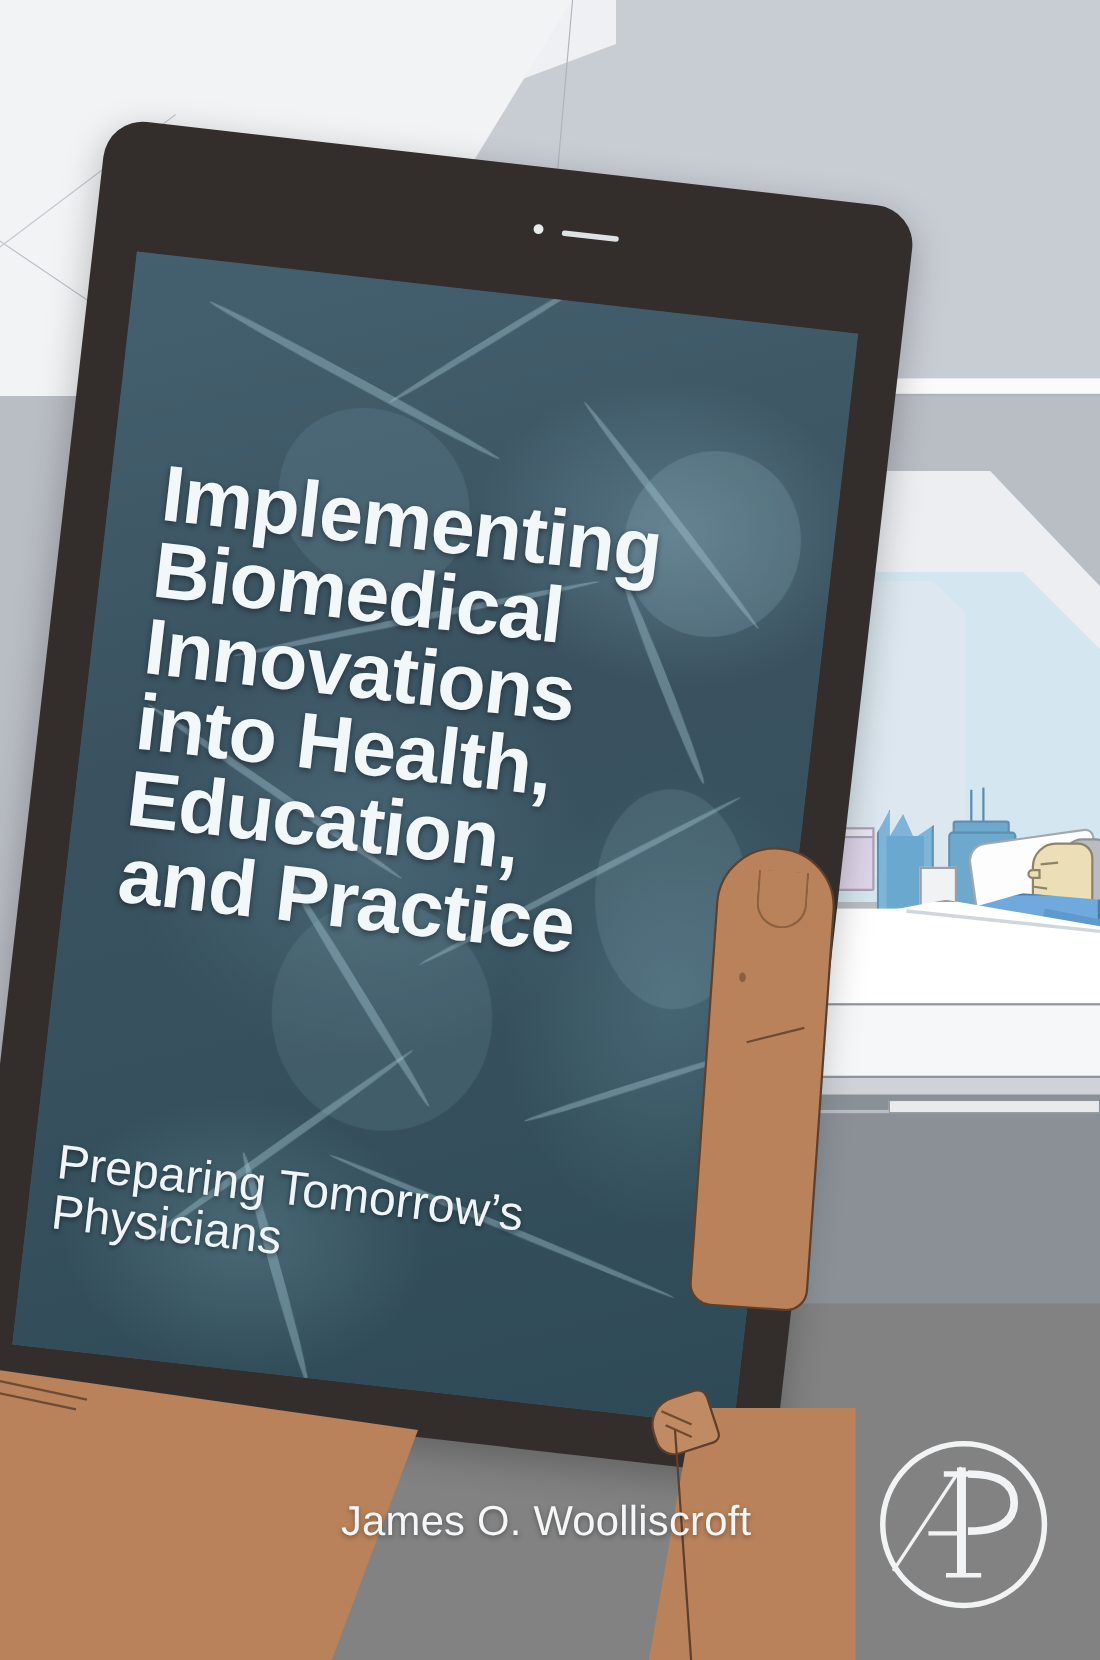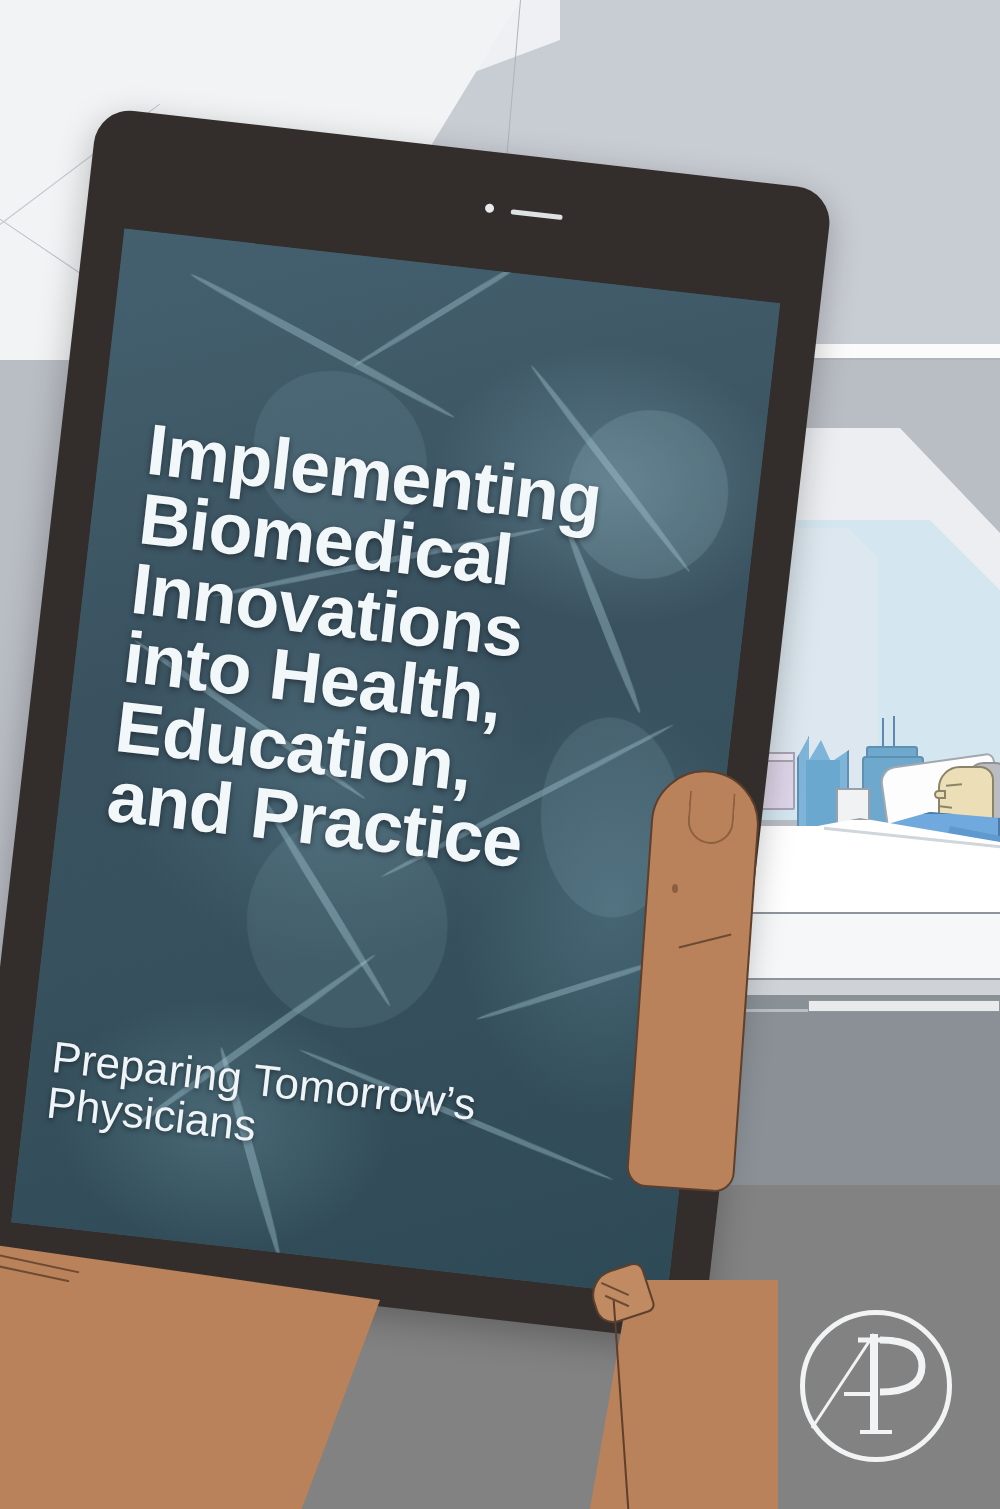--- a/index.html
+++ b/index.html
@@ -435,20 +435,21 @@
   <div class="thumb-dot"></div>
   <div class="palm"></div>
   <div class="palm-line1"></div>
   <div class="palm-line2"></div>
   <div class="finger-right"></div>
   <div class="knuckle"></div>
   <div class="knuckle-crease"></div>
   <div class="knuckle-crease2"></div>
   <div class="finger-gap"></div>
 
+  <div class="author">James O. Woolliscroft</div>
 
   <div class="ap-logo"></div>
   <div class="ap-mono">
     <svg viewBox="0 0 152 152" aria-hidden="true">
 
       <path d="M 12 118 L 74 24" stroke="#f1f3f4" stroke-width="3" fill="none"></path>
 
       <path d="M 74 24 L 74 122" stroke="#f1f3f4" stroke-width="8" fill="none"></path>
 
       <path d="M 44 84 L 76 84" stroke="#f1f3f4" stroke-width="4" fill="none"></path>

